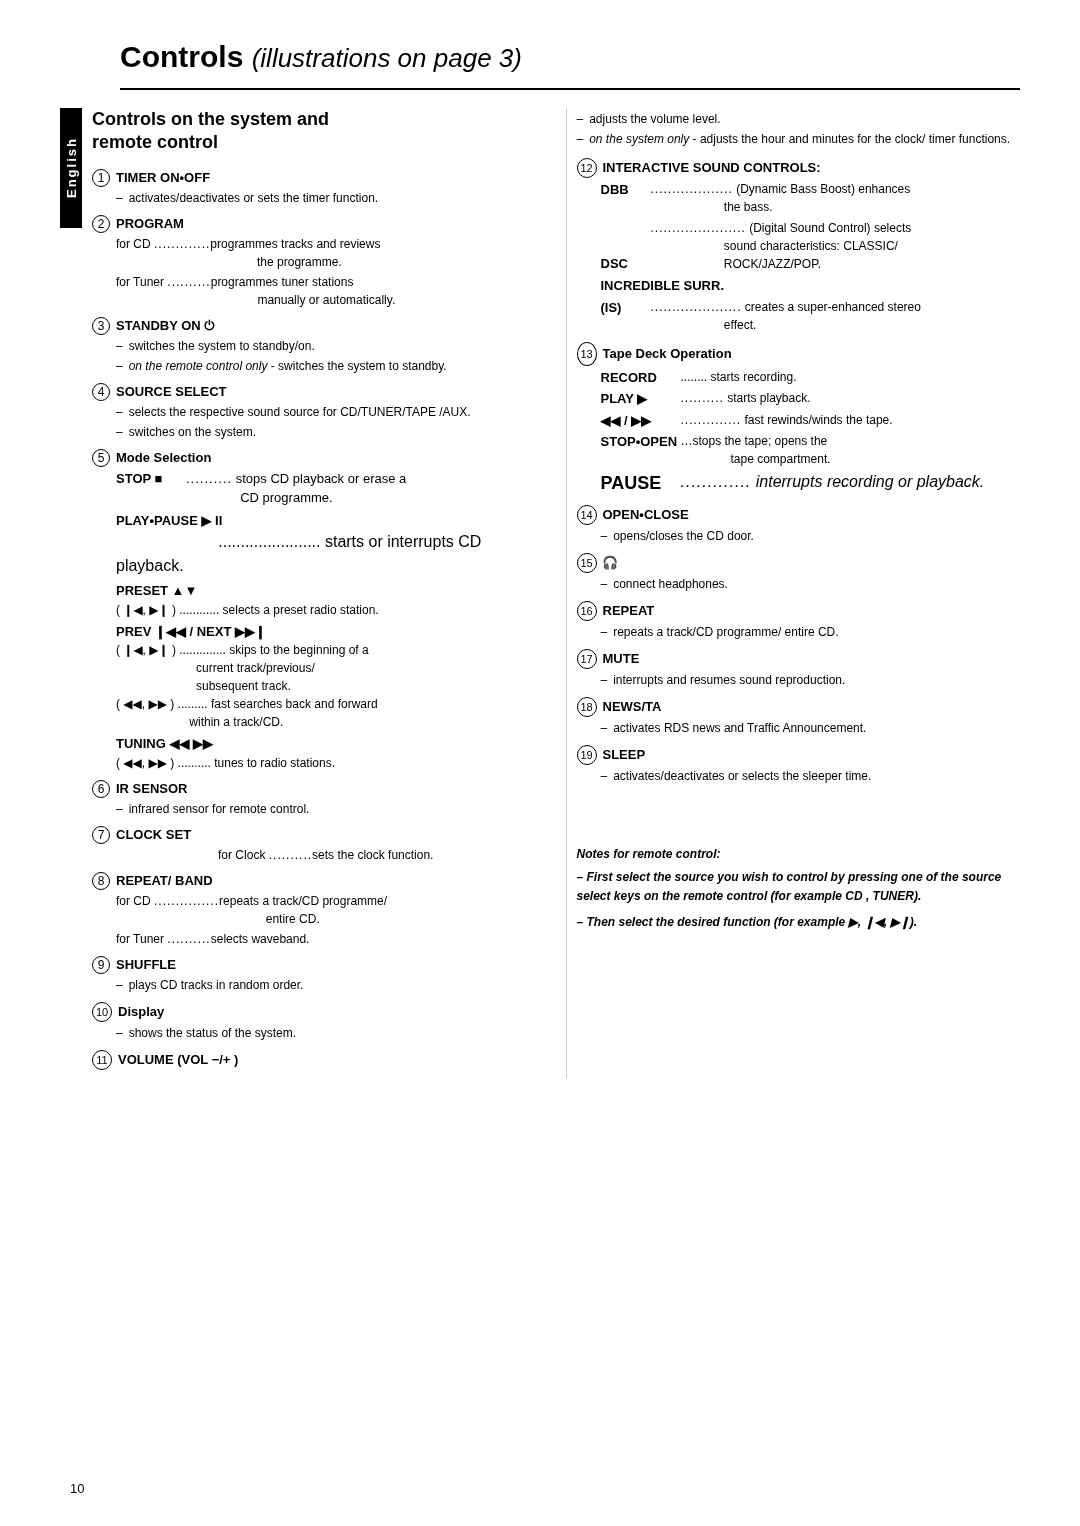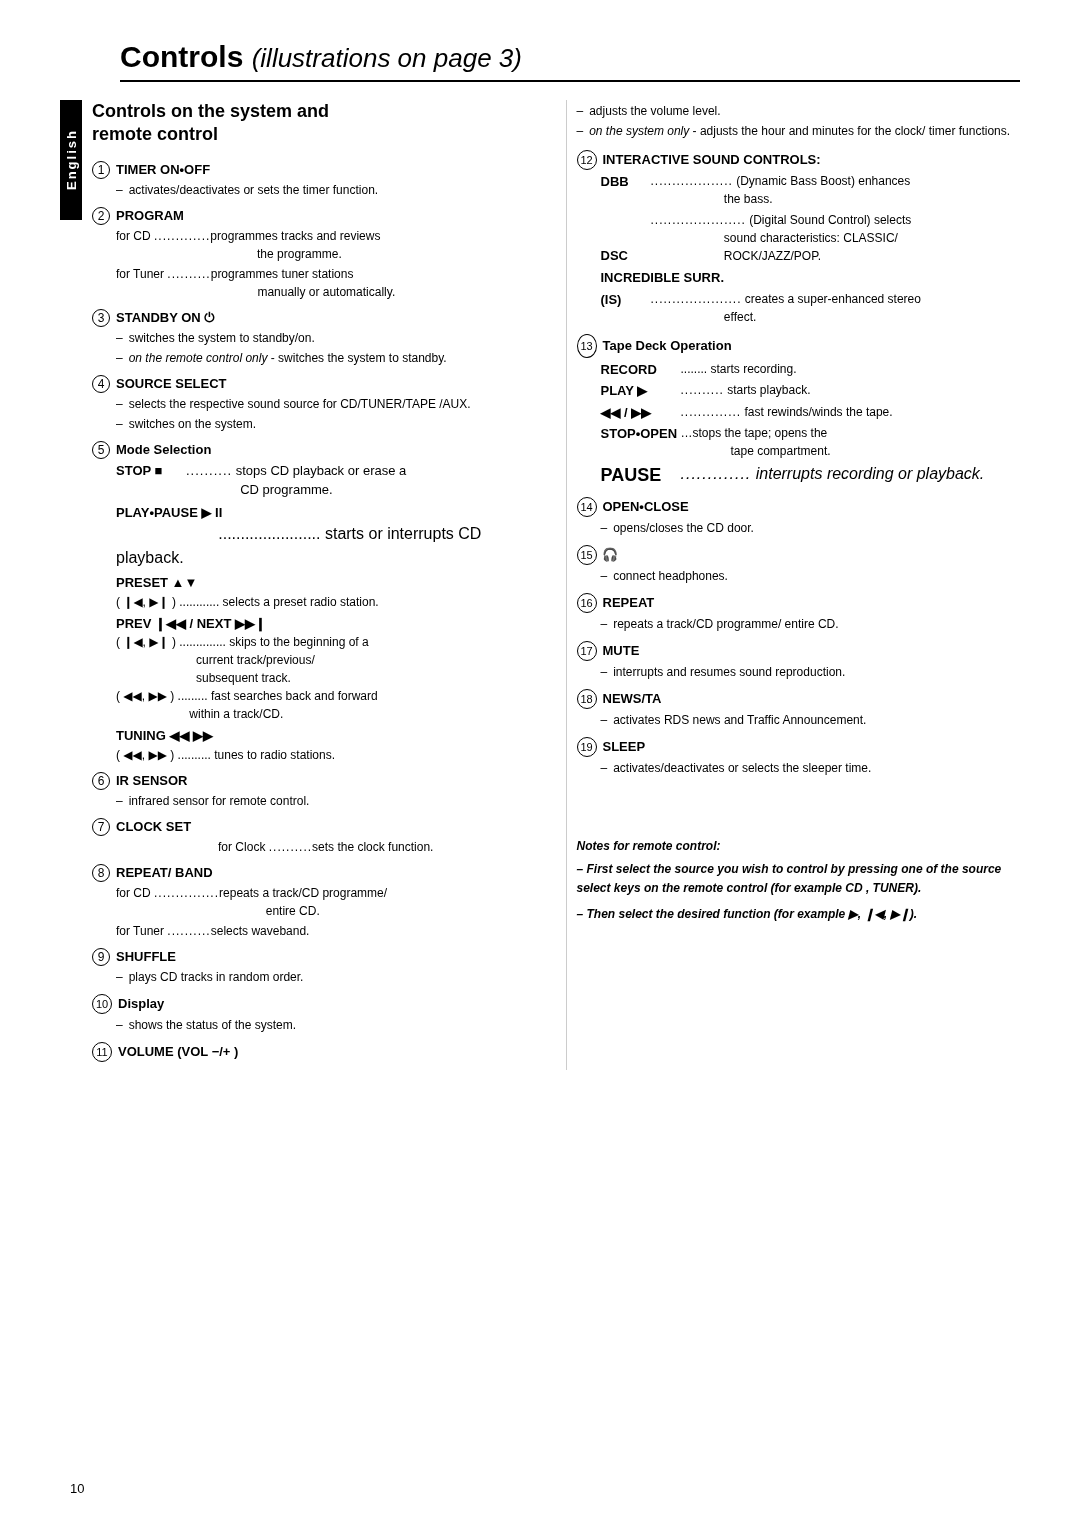--- a/index.html
+++ b/index.html
@@ -15,21 +15,21 @@
       width: 1080px;
       min-height: 1526px;
       background: #fff;
       padding: 40px 60px 40px 60px;
       position: relative;
     }
     .main-title {
       font-size: 30px;
       font-weight: bold;
       border-bottom: 2px solid #000;
-      padding-bottom: 6px;
+      padding-bottom: 14px;
       margin-bottom: 18px;
       margin-left: 60px;
     }
     .main-title .italic {
       font-style: italic;
       font-weight: normal;
       font-size: 26px;
     }
     .content-wrapper {
       display: flex;

